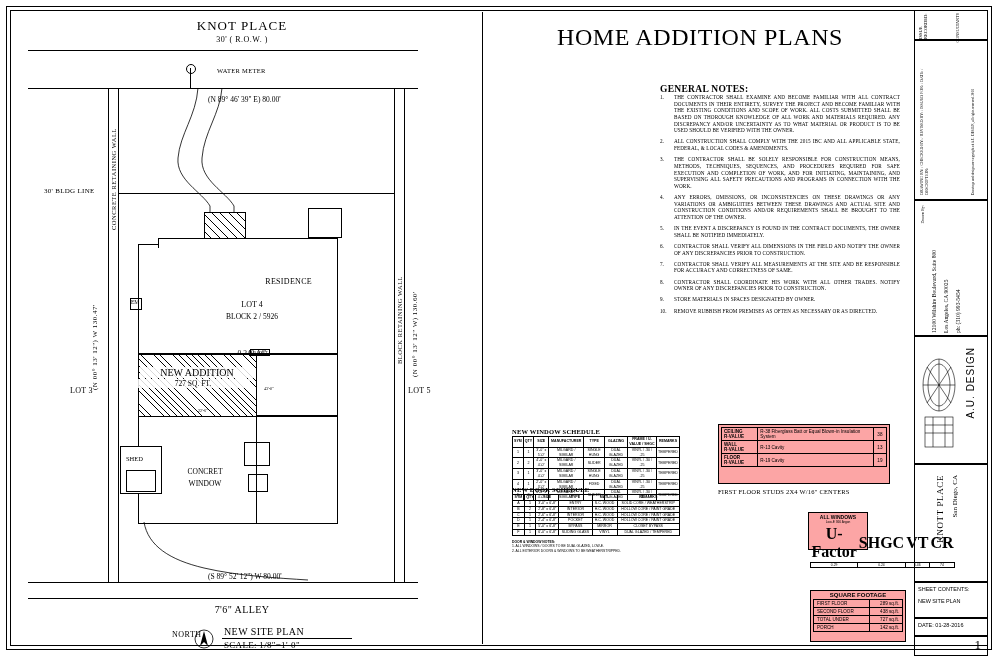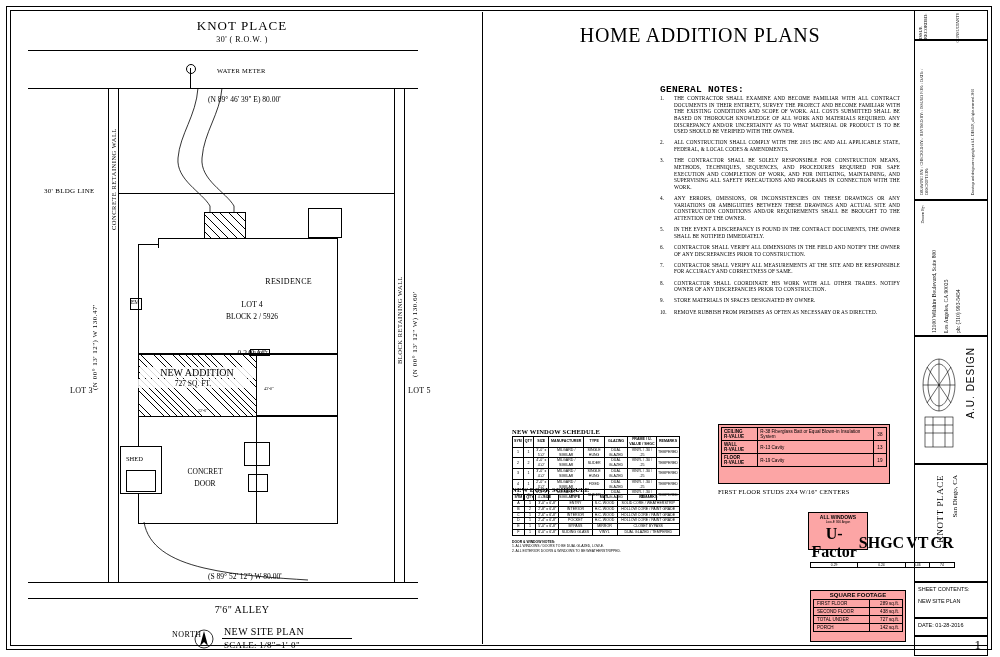--- a/index.html
+++ b/index.html
@@ -140,21 +140,21 @@
     <div class="abs" style="left:252px;top:374px;font-size:4px;" data-name="dimension-callout-1">43'-0"</div>
     <div class="abs" style="left:186px;top:396px;font-size:4px;" data-name="dimension-callout-2">22'-6"</div>
 
     <div class="abs" style="left:232px;top:430px;width:24px;height:22px;background-image:repeating-linear-gradient(0deg,#000 0 0.5px,transparent 0.5px 3px);border:0.6px solid #000;" data-name="stair-detail"></div>
     <div class="abs" style="left:236px;top:462px;width:18px;height:16px;background-image:repeating-linear-gradient(0deg,#000 0 0.5px,transparent 0.5px 3px);border:0.6px solid #000;" data-name="step-detail"></div>
 
     <div class="abs lbl8" style="left:58px;top:374px;" data-name="lot-left-label">LOT 3</div>
     <div class="abs lbl8" style="left:396px;top:374px;" data-name="lot-right-label">LOT 5</div>
 
     <div class="abs ctr" style="left:148px;top:455px;width:90px;font-size:7.5px;" data-name="concrete-drive-label-1">CONCRET</div>
-    <div class="abs ctr" style="left:148px;top:467px;width:90px;font-size:7.5px;" data-name="concrete-drive-label-2">DOOR</div>
+    <div class="abs ctr" style="left:148px;top:467px;width:90px;font-size:7.5px;" data-name="concrete-drive-label-2">WINDOW</div>
 
     <div class="abs bldg" style="left:108px;top:434px;width:42px;height:48px;" data-name="shed-outline"></div>
     <div class="abs bldg" style="left:114px;top:458px;width:30px;height:22px;" data-name="shed-inner"></div>
     <div class="abs" style="left:114px;top:443px;font-size:6.5px;" data-name="shed-label">SHED</div>
 
     <svg class="abs" style="left:106px;top:510px;" width="230" height="62" data-name="rear-yard-curve">
       <path d="M26,0 C30,24 52,38 86,46 C120,54 160,56 190,58" fill="none" stroke="#000" stroke-width="0.8"></path>
     </svg>
 
     <div class="abs" style="left:196px;top:560px;font-size:7.5px;" data-name="dimension-bottom">(S 89° 52' 12") W 80.00'</div>
@@ -169,25 +169,25 @@
 
     <div class="abs" style="left:212px;top:614px;font-size:10px;letter-spacing:0.4px;" data-name="plan-title">NEW SITE PLAN</div>
     <div class="abs" style="left:212px;top:628px;font-size:9px;letter-spacing:0.3px;" data-name="plan-scale">SCALE: 1/8"=1'-0"</div>
     <div class="abs" style="left:210px;top:626px;width:130px;height:0.8px;background:#000;" data-name="plan-title-underline"></div>
 
     <div class="abs" style="left:470px;top:0px;width:0.8px;height:632px;background:#000;" data-name="panel-divider"></div>
   </div>
 
   <div class="abs" style="left:490px;top:24px;width:420px;" data-name="main-title">HOME ADDITION PLANS</div>
   <style>
-    .abs[data-name="main-title"]{font-size:20px;letter-spacing:0.6px;text-align:center;}
+    .abs[data-name="main-title"]{font-size:24px;letter-spacing:0.6px;text-align:center;}
   </style>
 
   <div class="abs" style="left:660px;top:84px;width:240px;" data-name="general-notes-block">
-    <div class="notes-title" style="margin-bottom:0;font-family:Liberation Mono, monospace;" data-name="general-notes-heading">GENERAL NOTES:</div>
+    <div class="notes-title" style="margin-bottom:0;" data-name="general-notes-heading">GENERAL NOTES:</div>
     <div id="notes-list" data-name="general-notes-list">
         <div class="note-row" data-name="general-note-item">
           <div class="note-num" data-name="general-note-number">1.</div>
           <div class="note-txt" data-name="general-note-text">THE CONTRACTOR SHALL EXAMINE AND BECOME FAMILIAR WITH ALL CONTRACT DOCUMENTS IN THEIR ENTIRETY, SURVEY THE PROJECT AND BECOME FAMILIAR WITH THE EXISTING CONDITIONS AND SCOPE OF WORK.  ALL COSTS SUBMITTED SHALL BE BASED ON THOROUGH KNOWLEDGE OF ALL WORK AND MATERIALS REQUIRED.  ANY DISCREPANCY AND/OR UNCERTAINTY AS TO WHAT MATERIAL OR PRODUCT IS TO BE USED SHOULD BE VERIFIED WITH THE OWNER.</div>
         </div>
         <div class="note-row" data-name="general-note-item">
           <div class="note-num" data-name="general-note-number">2.</div>
           <div class="note-txt" data-name="general-note-text">ALL CONSTRUCTION SHALL COMPLY WITH THE 2015 IBC AND ALL APPLICABLE STATE, FEDERAL, &amp; LOCAL CODES &amp; AMENDMENTS.</div>
         </div>
         <div class="note-row" data-name="general-note-item">

